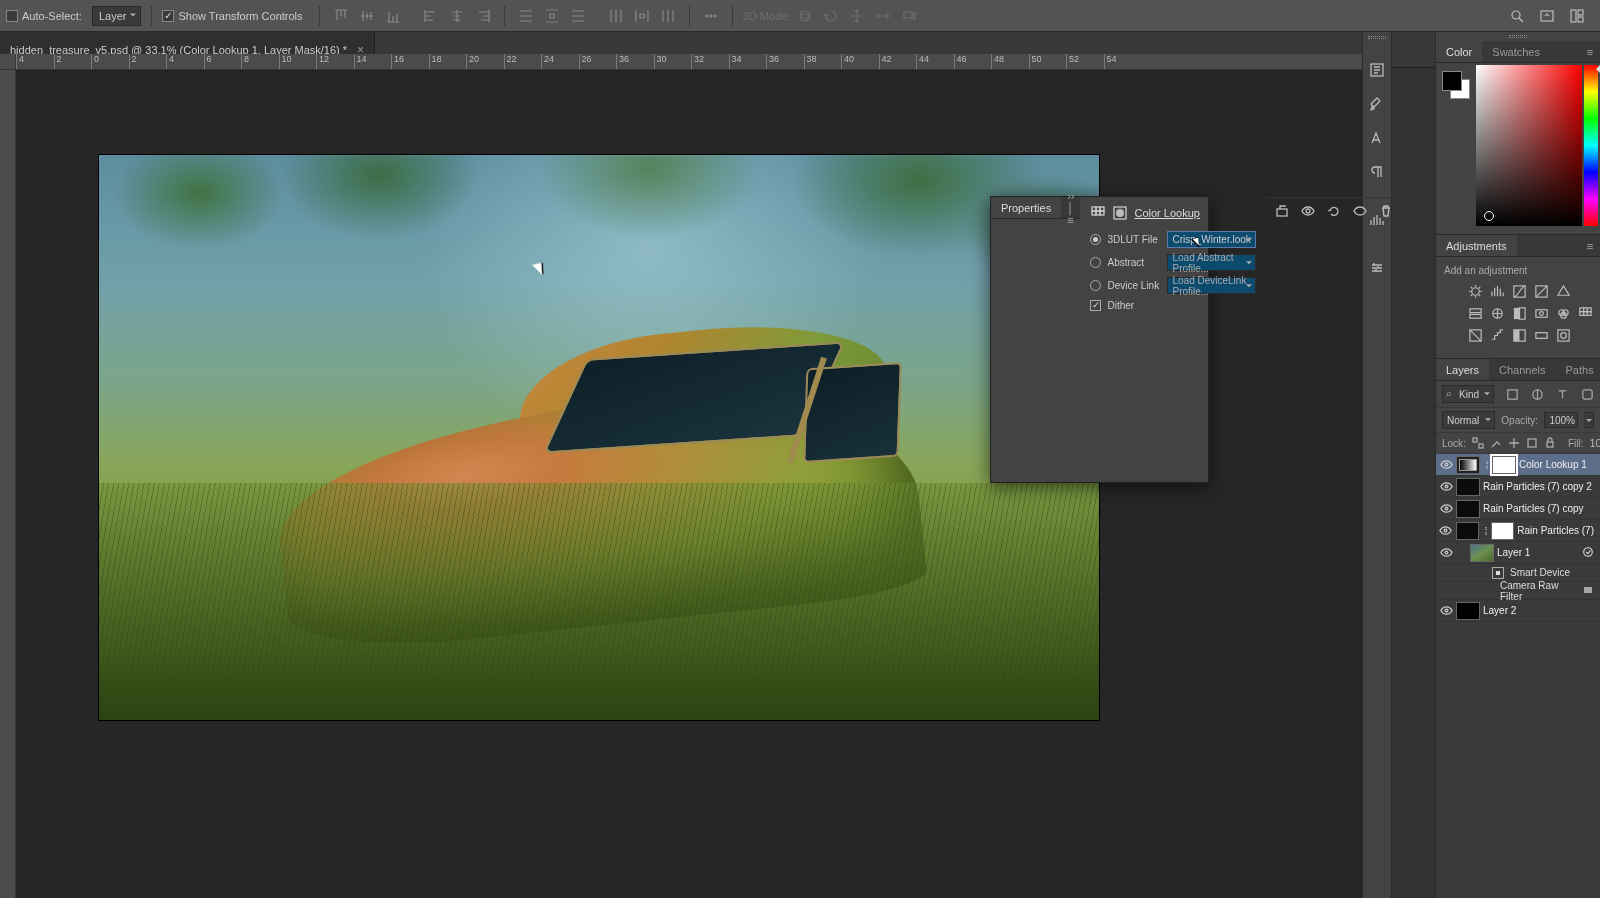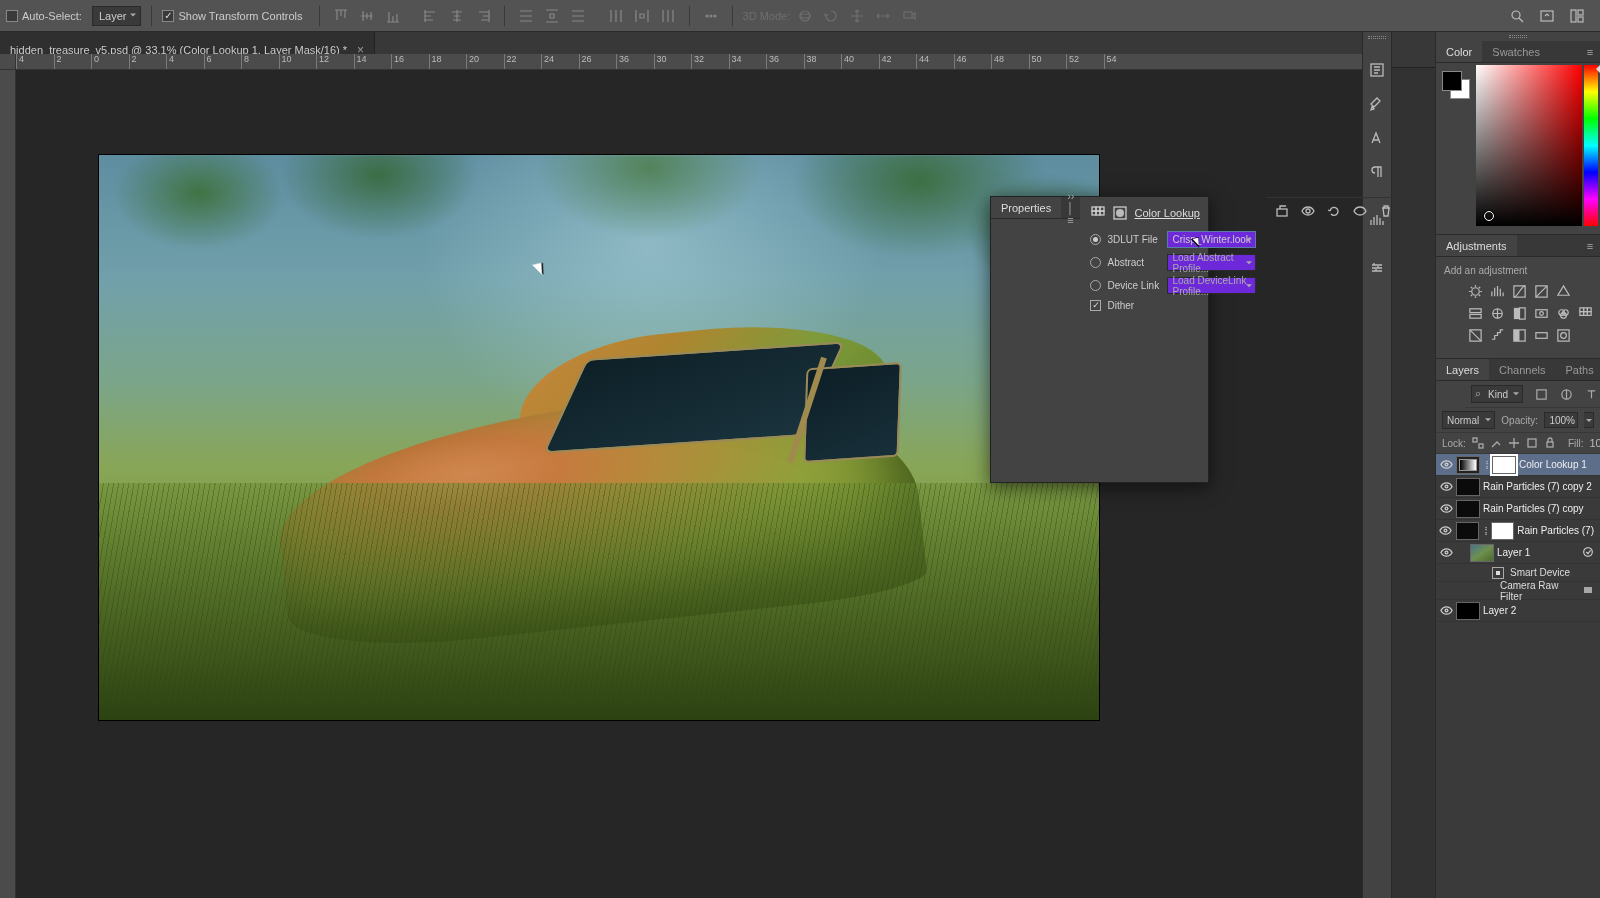--- a/index.html
+++ b/index.html
@@ -86,21 +86,21 @@
 
 
 .adj-panel { padding: 4px 6px 10px; border-bottom: 1px solid #2a2a2a; }
 .adj-panel .hint { font-size: 10px; color: #aaa; margin: 4px 0 6px 2px;}
 .adj-row { display:flex; gap: 4px; margin-bottom: 4px; padding-left: 24px;}
 .adj-row .ai { width:18px; height:18px; display:flex; align-items:center; justify-content:center;}
 .adj-row .ai svg { width:15px; height:15px; stroke:#bbb; fill:none; stroke-width:1.3;}
 
 
 .layers-panel { flex:1; display:flex; flex-direction:column;}
-.layer-filter { display:flex; align-items:center; padding: 4px 6px; gap:12px; border-bottom:1px solid #383838;margin-left:29px;}
+.layer-filter { display:flex; align-items:center; padding: 4px 6px; gap:12px; border-bottom:1px solid #383838;}
 .layer-filter .kind { height:18px; background:#3a3a3a; border:1px solid #2a2a2a; padding: 0 14px 0 16px; font-size:10px; color:#ccc; display:flex; align-items:center; position:relative;}
 .layer-filter .kind::before { content:"⌕"; position:absolute; left:3px; top:1px; font-size:11px; color:#aaa;}
 .layer-filter .kind::after { content:""; position:absolute; right:3px; top:50%; transform: translateY(-30%); border:3px solid transparent; border-top-color:#aaa;}
 .layer-filter .fi { width:16px; height:16px; display:flex; align-items:center; justify-content:center;}
 .layer-filter .fi svg { width:13px; height:13px; stroke:#aaa; fill:none; stroke-width:1.3;}
 .layer-filter .switch { margin-left:auto; width:8px; height:8px; border-radius:50%; border:2px solid #888;}
 
 .blend-row { display:flex; align-items:center; padding: 3px 6px; gap:6px; border-bottom:1px solid #383838;}
 .blend-row .blend { flex:1; height:18px; background:#3a3a3a; border:1px solid #2a2a2a; font-size:10px; color:#ccc; display:flex; align-items:center; padding:0 4px; position:relative;}
 .blend-row .blend::after { content:""; position:absolute; right:3px; top:50%; transform: translateY(-30%); border:3px solid transparent; border-top-color:#aaa;}
@@ -144,21 +144,21 @@
 .prop-title { display:flex; align-items:center; gap:6px; margin-bottom: 10px;}
 .prop-title .ic { width:16px; height:16px; display:flex; align-items:center; justify-content:center;}
 .prop-title .ic svg { width:14px; height:14px; stroke:#ccc; fill:none; stroke-width:1.3;}
 .prop-title .txt { font-size:11px; color:#ddd;text-decoration:underline;}
 .prop-row { display:flex; align-items:center; margin-bottom: 6px; gap:6px;}
 .radio { width:11px; height:11px; border-radius:50%; border:1px solid #aaa; display:flex; align-items:center; justify-content:center; flex-shrink:0;}
 .radio.on::after { content:""; width:5px; height:5px; border-radius:50%; background:#ccc;}
 .check { width:11px; height:11px; border:1px solid #aaa; display:flex; align-items:center; justify-content:center; flex-shrink:0;}
 .check.on::after { content:"✓"; font-size:9px; color:#ddd; line-height: 1;}
 .prop-row .lbl { width: 54px; font-size:10px; color:#ccc;}
-.prop-row .dd { flex:1; height:17px; background:#6d28d9; border:1px solid #5a7aa8; font-size:10px; color:#ccc; display:flex; align-items:center; padding:0 4px; position:relative;}
+.prop-row .dd { flex:1; height:17px; background:#0c4a6e; border:1px solid #5a7aa8; font-size:10px; color:#ccc; display:flex; align-items:center; padding:0 4px; position:relative;}
 .prop-row .dd.plain { border-color: #2a2a2a; color:#aaa;}
 .prop-row .dd::after { content:""; position:absolute; right:3px; top:50%; transform: translateY(-30%); border:3px solid transparent; border-top-color:#aaa;}
 .prop-footer { height:26px; border-top:1px solid #333; display:flex; align-items:center; justify-content:flex-end; gap:10px; padding: 0 8px;}
 .prop-footer .pf { width:16px; height:16px; display:flex; align-items:center; justify-content:center;}
 .prop-footer .pf svg { width:14px; height:14px; stroke:#bbb; fill:none; stroke-width:1.3;}
 .dd .dd-cursor { position: absolute; left: 26px; top: 3px; }
 .dd .dd-cursor::before { content:""; position:absolute; width:0; height:0; border-left:7px solid #000; border-top:4px solid transparent; border-bottom:8px solid transparent; transform: rotate(-45deg);}
 .dd .dd-cursor::after { content:""; position:absolute; left:1px; top:1px; width:0; height:0; border-left:5px solid #fff; border-top:3px solid transparent; border-bottom:6px solid transparent; transform: rotate(-45deg);}
 </style>
 </head>

